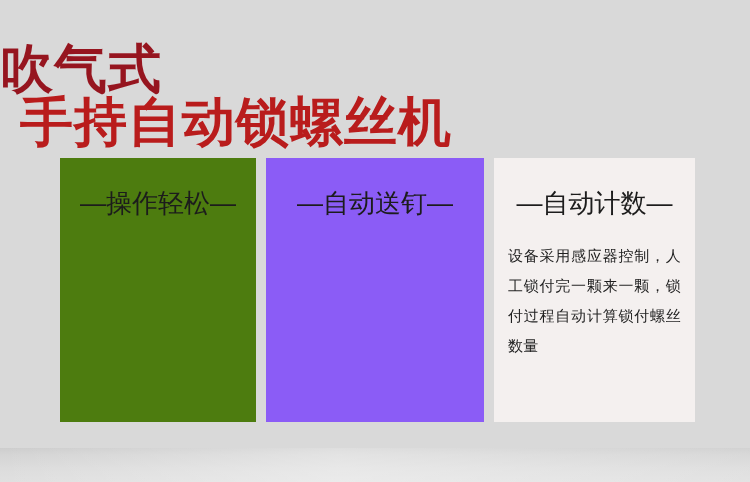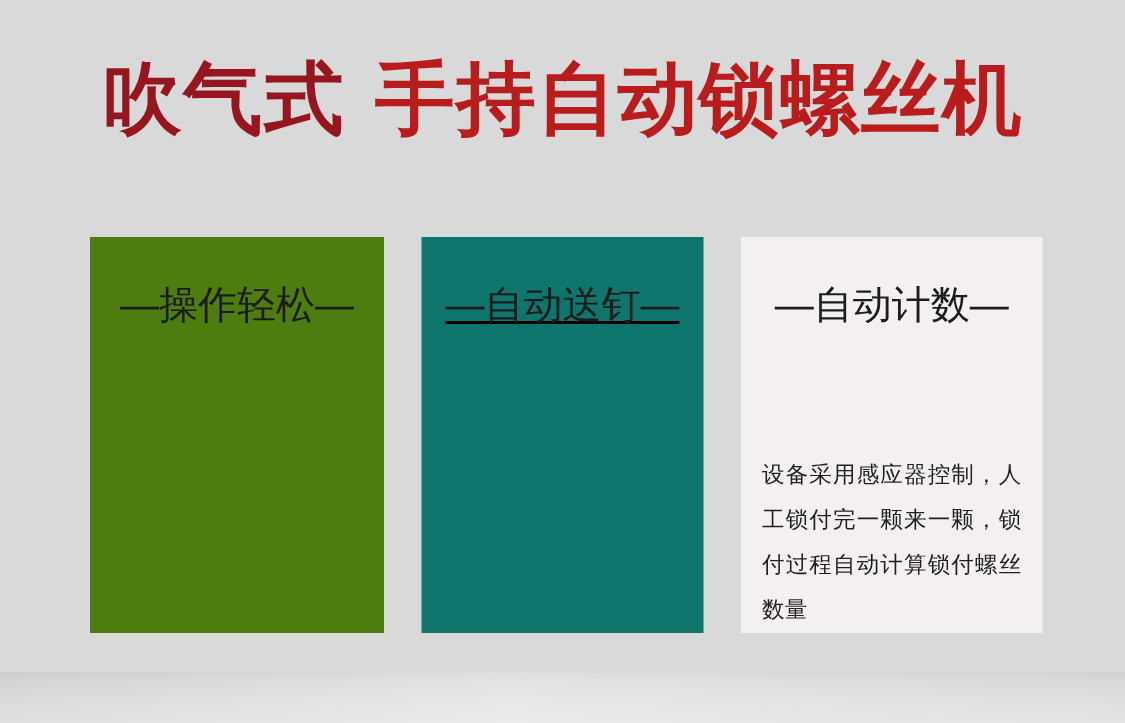--- a/index.html
+++ b/index.html
@@ -38,26 +38,27 @@
     height: 34px;
     background: linear-gradient(to right, rgba(255,255,255,0.0) 0%, rgba(255,255,255,0.35) 45%, rgba(255,255,255,0.10) 100%);
     pointer-events: none;
   }
 
   
   .title {
     position: absolute;
     left: 0;
     right: 0;
-    top: 31px;
+    top: 64px;
     height: 62px;
     display: flex;
-    align-items: flex-end;
+    align-items: flex-start;
     justify-content: center;
     white-space: nowrap;
+    flex-direction: column;
   }
   .title-accent {
     font-size: 53px;
     line-height: 1;
     font-weight: bold;
     color: #96151f;
     letter-spacing: 1px;
   }
   .title-main {
     font-size: 53px;
@@ -81,22 +82,22 @@
   .card {
     width: 196px;
     height: 264px;
     box-sizing: border-box;
     padding: 16px 14px 0 14px;
     display: flex;
     flex-direction: column;
     align-items: center;
   }
   .card.warm  { background: #4d7c0f; }
-  .card.cool  { background: #0f766e; width: 188px; text-decoration: underline; }
-  .card.warm3 { background: #f4f0ef; width: 201px; justify-content: space-between; }
+  .card.cool  { background: #8b5cf6; width: 218px; }
+  .card.warm3 { background: #f4f0ef; width: 201px; }
 
   .card-heading {
     font-size: 26px;
     line-height: 1.2;
     color: #1c1c1c;
     font-weight: normal;
     letter-spacing: 0px;
     margin: 14px 0 0 0;
     white-space: nowrap;
   }

